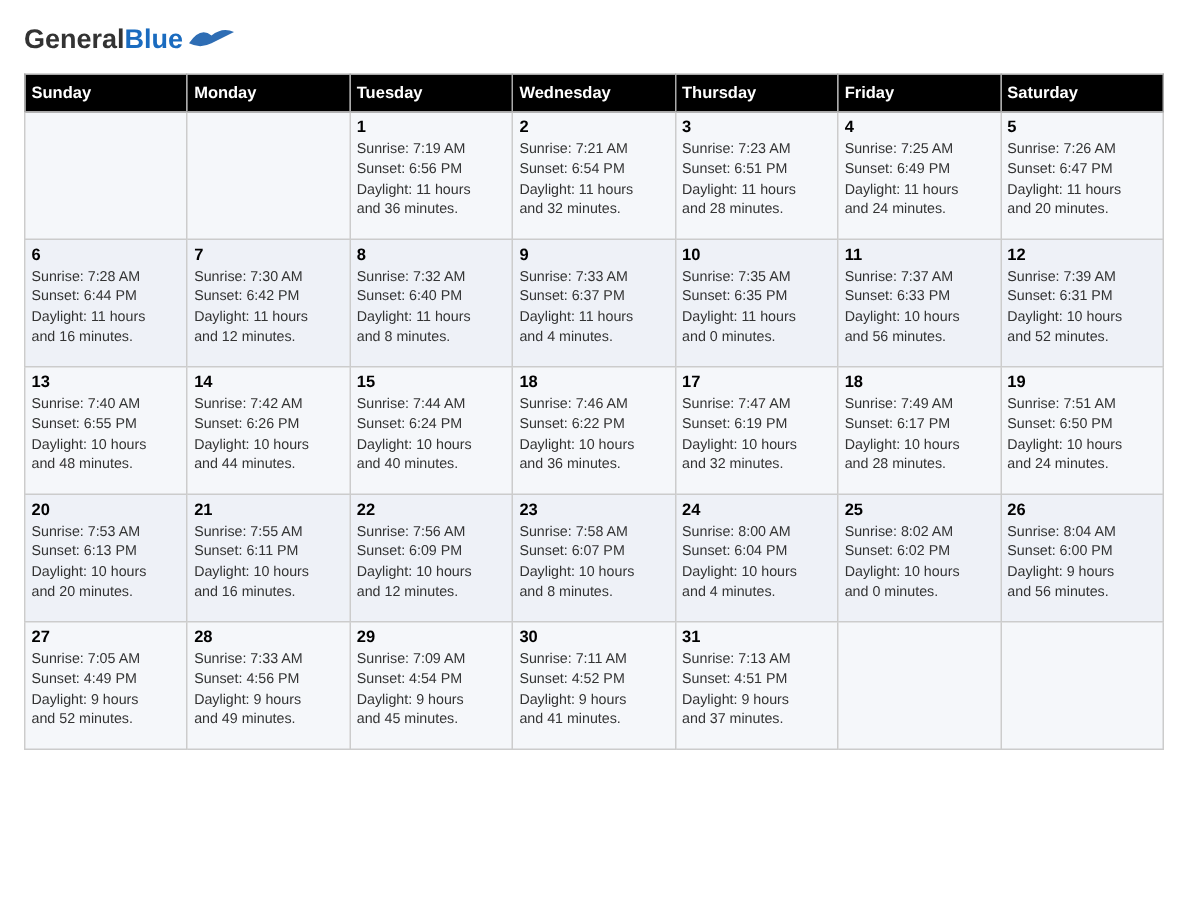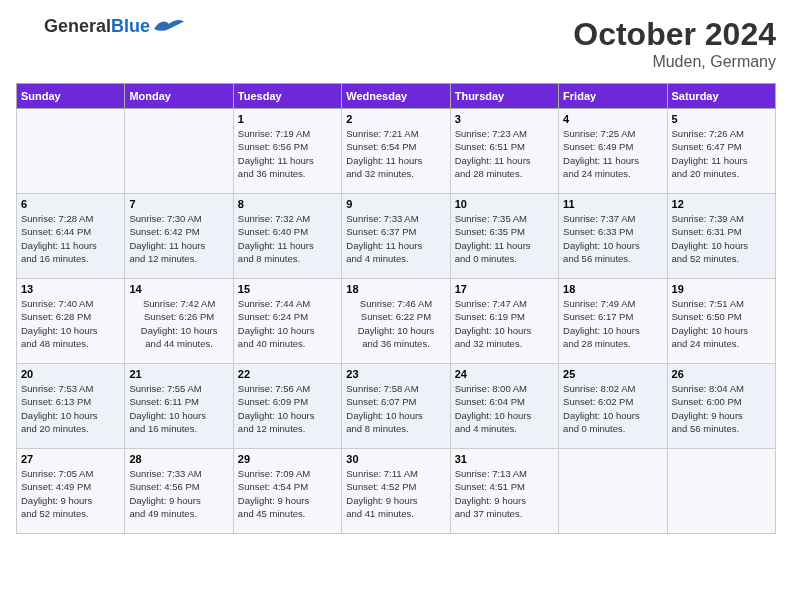--- a/index.html
+++ b/index.html
@@ -8,21 +8,20 @@
       background: #fff;
       width: 792px;
       min-height: 612px;
       padding: 16px;
     }
     .header {
       display: flex;
       justify-content: space-between;
       align-items: flex-start;
       margin-bottom: 12px;
-      margin-left: 28px;
     }
     .logo {
       display: flex;
       flex-direction: column;
       align-items: flex-start;
     }
     .logo-general {
       font-size: 18px;
       font-weight: bold;
       color: #333;
@@ -52,21 +51,21 @@
     .location-title {
       font-size: 16px;
       color: #555;
     }
     table {
       width: 100%;
       border-collapse: collapse;
       font-size: 10px;
     }
     thead tr {
-      background-color: #6d28d9;
+      background-color: #000000;
       color: #fff;
       margin-top: 28px;
     }
     thead th {
       padding: 6px 4px;
       text-align: left;
       font-size: 11px;
       font-weight: bold;
       border: 1px solid #aaa;
     }
@@ -107,24 +106,20 @@
   <div class="logo">
     <div class="logo-row">
       <div>
         <span class="logo-general">General</span><span class="logo-blue">Blue</span>
       </div>
       <svg class="logo-bird" viewBox="0 0 40 25" fill="#2e6db4">
         <path d="M0,15 Q10,0 20,8 Q30,0 40,5 Q30,10 20,15 Q10,20 0,15Z"></path>
       </svg>
     </div>
   </div>
-  <div class="title-block">
-    <div class="month-title">October 2024</div>
-    <div class="location-title">Muden, Germany</div>
-  </div>
 </div>
 
 <table>
   <thead>
     <tr>
     <th>Sunday</th>
         <th>Monday</th>
         <th>Tuesday</th>
         <th>Wednesday</th>
         <th>Thursday</th>
@@ -220,41 +215,41 @@
           <div class="day-info" style="white-space: pre-line;">Sunrise: 7:39 AM
 Sunset: 6:31 PM
 Daylight: 10 hours
 and 52 minutes.</div>
         </td>
       </tr>
       <tr>
         <td>
           <div class="day-num">13</div>
           <div class="day-info" style="white-space: pre-line;">Sunrise: 7:40 AM
-Sunset: 6:28 PM
+Sunset: 6:55 PM
 Daylight: 10 hours
 and 48 minutes.</div>
         </td>
         <td>
           <div class="day-num">14</div>
-          <div class="day-info" style="white-space: pre-line; text-align: center;">Sunrise: 7:42 AM
+          <div class="day-info" style="white-space: pre-line;">Sunrise: 7:42 AM
 Sunset: 6:26 PM
 Daylight: 10 hours
 and 44 minutes.</div>
         </td>
         <td>
           <div class="day-num">15</div>
           <div class="day-info" style="white-space: pre-line;">Sunrise: 7:44 AM
 Sunset: 6:24 PM
 Daylight: 10 hours
 and 40 minutes.</div>
         </td>
         <td>
           <div class="day-num">18</div>
-          <div class="day-info" style="white-space: pre-line; text-align: center;">Sunrise: 7:46 AM
+          <div class="day-info" style="white-space: pre-line;">Sunrise: 7:46 AM
 Sunset: 6:22 PM
 Daylight: 10 hours
 and 36 minutes.</div>
         </td>
         <td>
           <div class="day-num">17</div>
           <div class="day-info" style="white-space: pre-line;">Sunrise: 7:47 AM
 Sunset: 6:19 PM
 Daylight: 10 hours
 and 32 minutes.</div>

